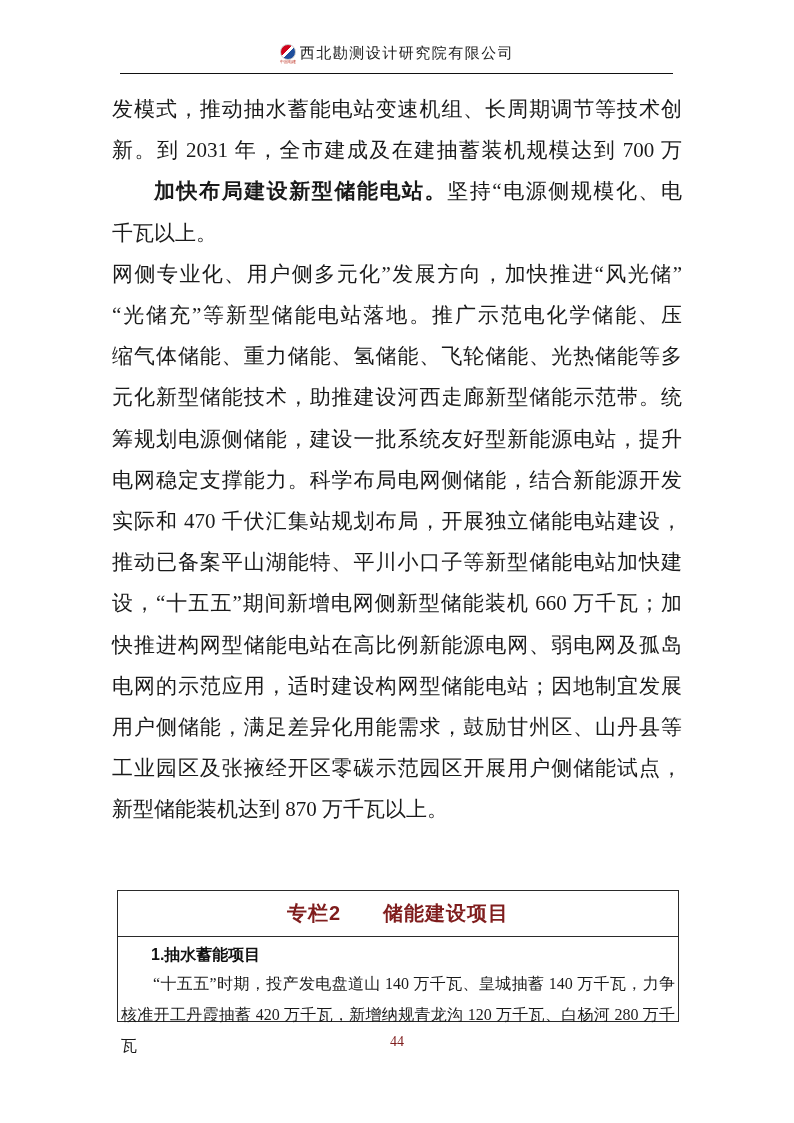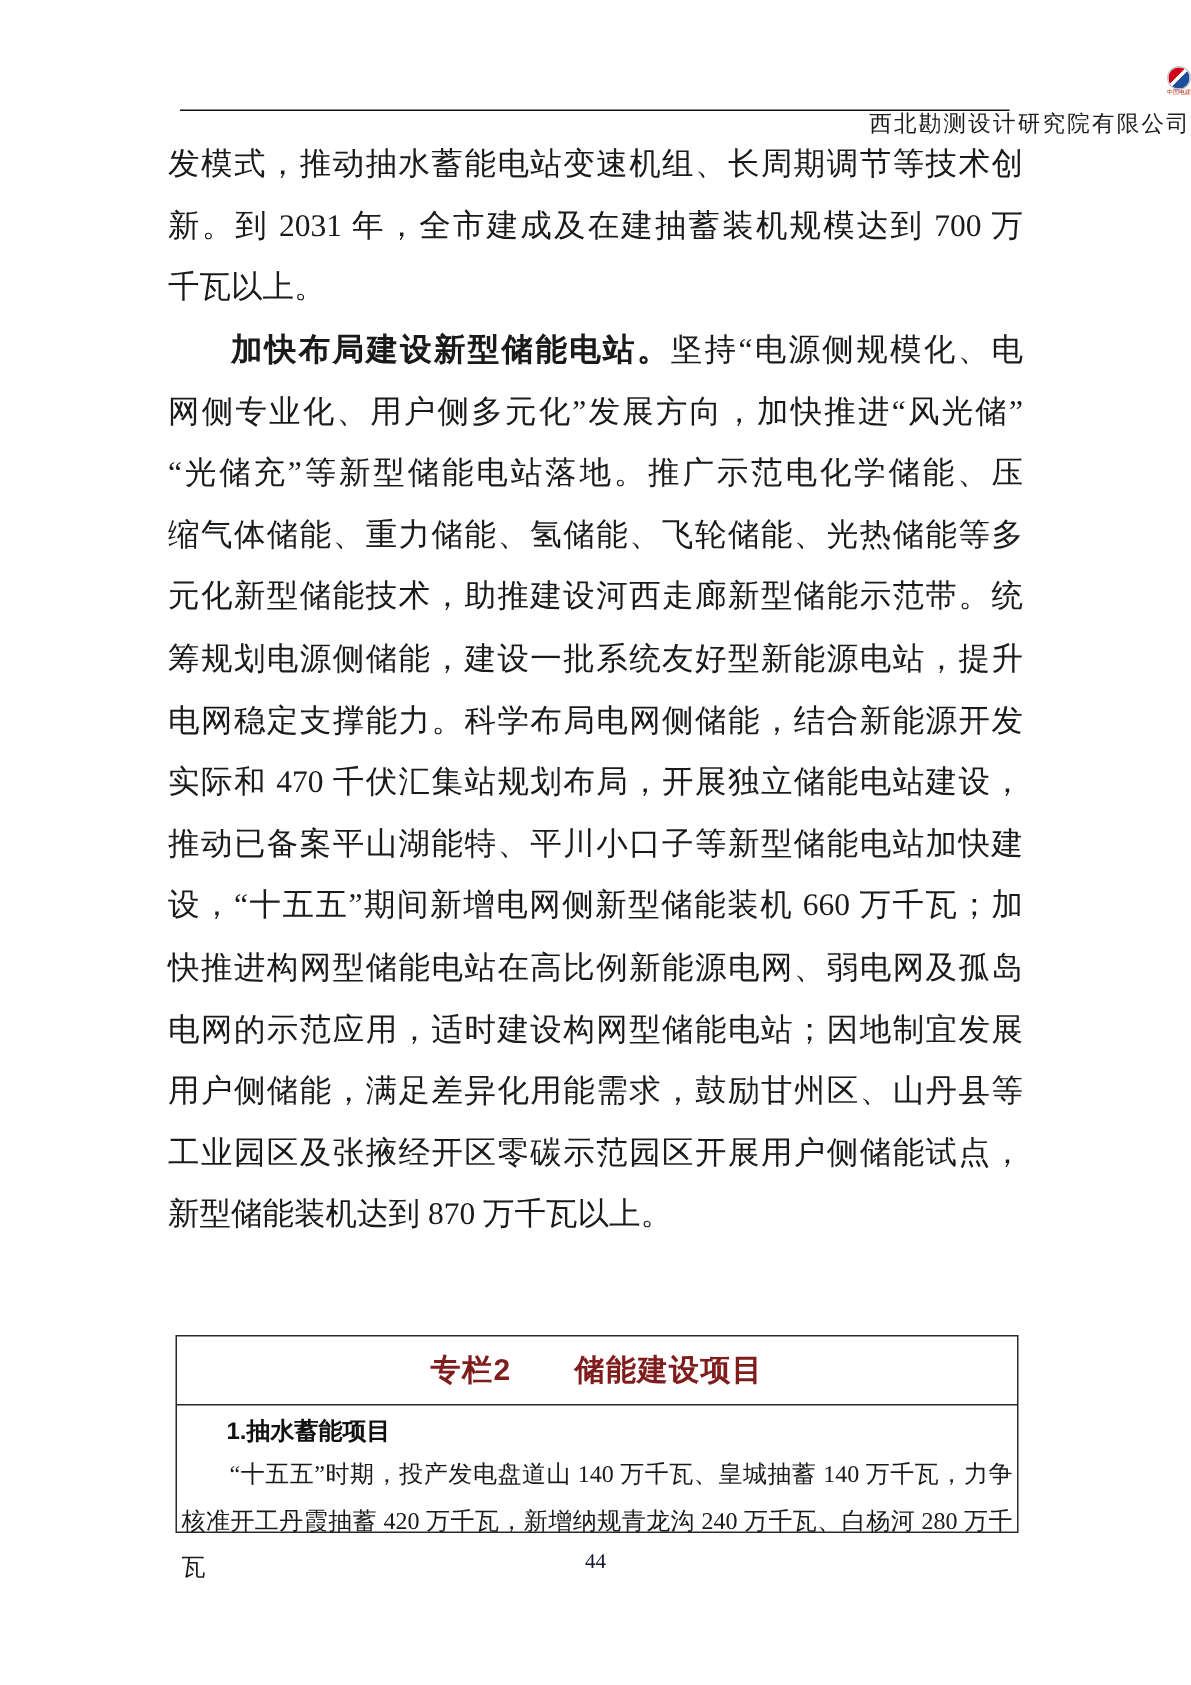--- a/index.html
+++ b/index.html
@@ -5,21 +5,21 @@
   html,body { margin:0; padding:0; background:#ffffff; }
   .page {
     position:relative; width:794px; height:1123px; margin:0 auto;
     background:#ffffff; overflow:hidden;
     font-family:"Liberation Serif","DejaVu Serif",serif;
     color:#1a1a1a;
   }
   
   .header {
     position:absolute; top:44px; left:0; width:100%;
-    display:flex; justify-content:center; align-items:flex-end; gap:3px;flex-direction:column;
+    display:flex; justify-content:center; align-items:flex-start; gap:3px;
   }
   .logo { width:17px; height:26px; display:flex; flex-direction:column; align-items:center; }
   .logo-globe {
     width:14px; height:14px; border-radius:50%;
     background:linear-gradient(135deg,#d0021b 0%,#d0021b 42%,#ffffff 42%,#ffffff 54%,#1f4e9c 54%,#1f4e9c 100%);
     border:0.5px solid #c9c9c9;
   }
   .logo-text {
     font-size:8px; transform:scale(0.5); transform-origin:center top;
     color:#c0392b; white-space:nowrap; line-height:6px;
@@ -57,42 +57,42 @@
     padding-left:30px; line-height:26px;
   }
   .box-line {
     font-size:16px; line-height:31px; color:#1a1a1a;
     text-align:justify; text-align-last:justify;
   }
   .box-line.indent { padding-left:32px; }
   
   .footer {
     position:absolute; top:1034px; left:0; width:100%;
-    text-align:center; font-size:14px; color:#0f172a;
+    text-align:center; font-size:14px; color:#7f1d1d;
   }
 </style>
 </head>
 <body>
 
 <div class="page">
 
   <div class="header">
     <div class="logo">
       <div class="logo-globe"></div>
       <div class="logo-text">中国电建</div>
     </div>
     <div class="company-name">西北勘测设计研究院有限公司</div>
   </div>
   <div class="header-rule"></div>
 
   <div class="body-text">
       <div class="line">发模式，推动抽水蓄能电站变速机组、长周期调节等技术创</div>
       <div class="line">新。到 2031 年，全市建成及在建抽蓄装机规模达到 700 万</div>
+      <div class="line indent"><span class="lead-bold">加快布局建设新型储能电站。</span>坚持“电源侧规模化、电</div>
       <div class="line last">千瓦以上。</div>
-      <div class="line indent"><span class="lead-bold">加快布局建设新型储能电站。</span>坚持“电源侧规模化、电</div>
       <div class="line">网侧专业化、用户侧多元化”发展方向，加快推进“风光储”</div>
       <div class="line">“光储充”等新型储能电站落地。推广示范电化学储能、压</div>
       <div class="line">缩气体储能、重力储能、氢储能、飞轮储能、光热储能等多</div>
       <div class="line">元化新型储能技术，助推建设河西走廊新型储能示范带。统</div>
       <div class="line">筹规划电源侧储能，建设一批系统友好型新能源电站，提升</div>
       <div class="line">电网稳定支撑能力。科学布局电网侧储能，结合新能源开发</div>
       <div class="line">实际和 470 千伏汇集站规划布局，开展独立储能电站建设，</div>
       <div class="line">推动已备案平山湖能特、平川小口子等新型储能电站加快建</div>
       <div class="line">设，“十五五”期间新增电网侧新型储能装机 660 万千瓦；加</div>
       <div class="line">快推进构网型储能电站在高比例新能源电网、弱电网及孤岛</div>
@@ -101,21 +101,21 @@
       <div class="line">工业园区及张掖经开区零碳示范园区开展用户侧储能试点，</div>
       <div class="line last">新型储能装机达到 870 万千瓦以上。</div>
     </div>
 
   <div class="column-box">
     <div class="box-title-row">专栏2　　储能建设项目</div>
     <div class="box-body">
       <div class="box-section">1.抽水蓄能项目</div>
       <div>
           <div class="box-line indent">“十五五”时期，投产发电盘道山 140 万千瓦、皇城抽蓄 140 万千瓦，力争</div>
-          <div class="box-line">核准开工丹霞抽蓄 420 万千瓦，新增纳规青龙沟 240 万千瓦、白杨河 280 万千瓦</div>
+          <div class="box-line">核准开工丹霞抽蓄 420 万千瓦，新增纳规青龙沟 120 万千瓦、白杨河 280 万千瓦</div>
         </div>
     </div>
   </div>
 
   <div class="footer">
     <span>44</span>
   </div>
 
 </div>
 

